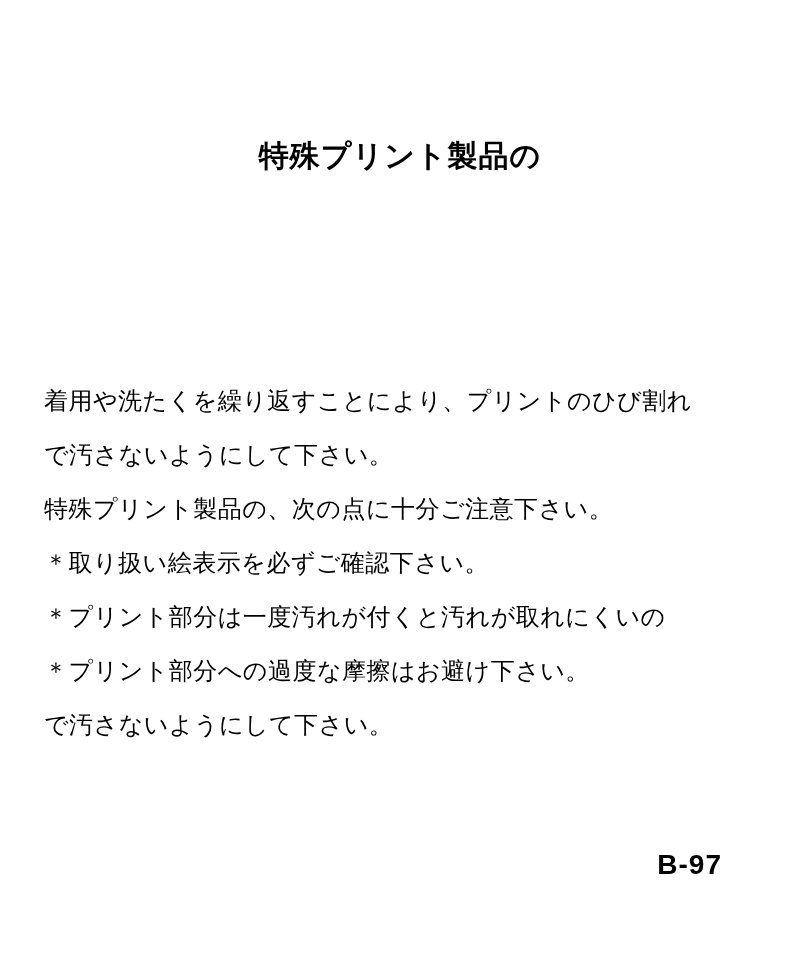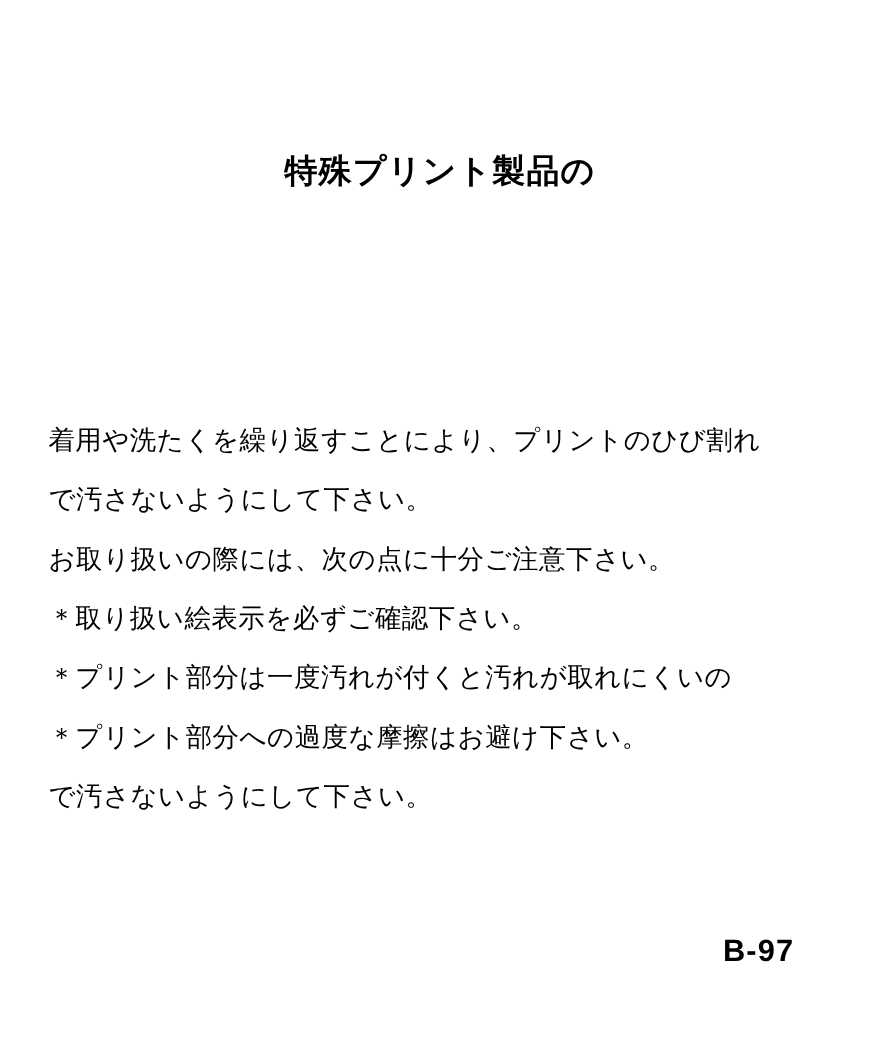--- a/index.html
+++ b/index.html
@@ -72,21 +72,21 @@
 
 <div class="page">
 
   <div class="title-block">
     <div class="title-line">特殊プリント製品の</div>
   </div>
 
   <div class="body-block">
     <p class="body-line">着用や洗たくを繰り返すことにより、プリントのひび割れ</p>
     <p class="body-line">で汚さないようにして下さい。</p>
-    <p class="body-line">お取り扱いの際には、次の点に十分ご注意下さい。</p>
+    <p class="body-line">特殊プリント製品の、次の点に十分ご注意下さい。</p>
     <p class="body-line">＊取り扱い絵表示を必ずご確認下さい。</p>
     <p class="body-line">＊プリント部分は一度汚れが付くと汚れが取れにくいの</p>
     <p class="body-line">＊プリント部分への過度な摩擦はお避け下さい。</p>
     <p class="body-line">で汚さないようにして下さい。</p>
   </div>
 
   <div class="code-block">
     <span class="code-text">B-97</span>
   </div>
 

